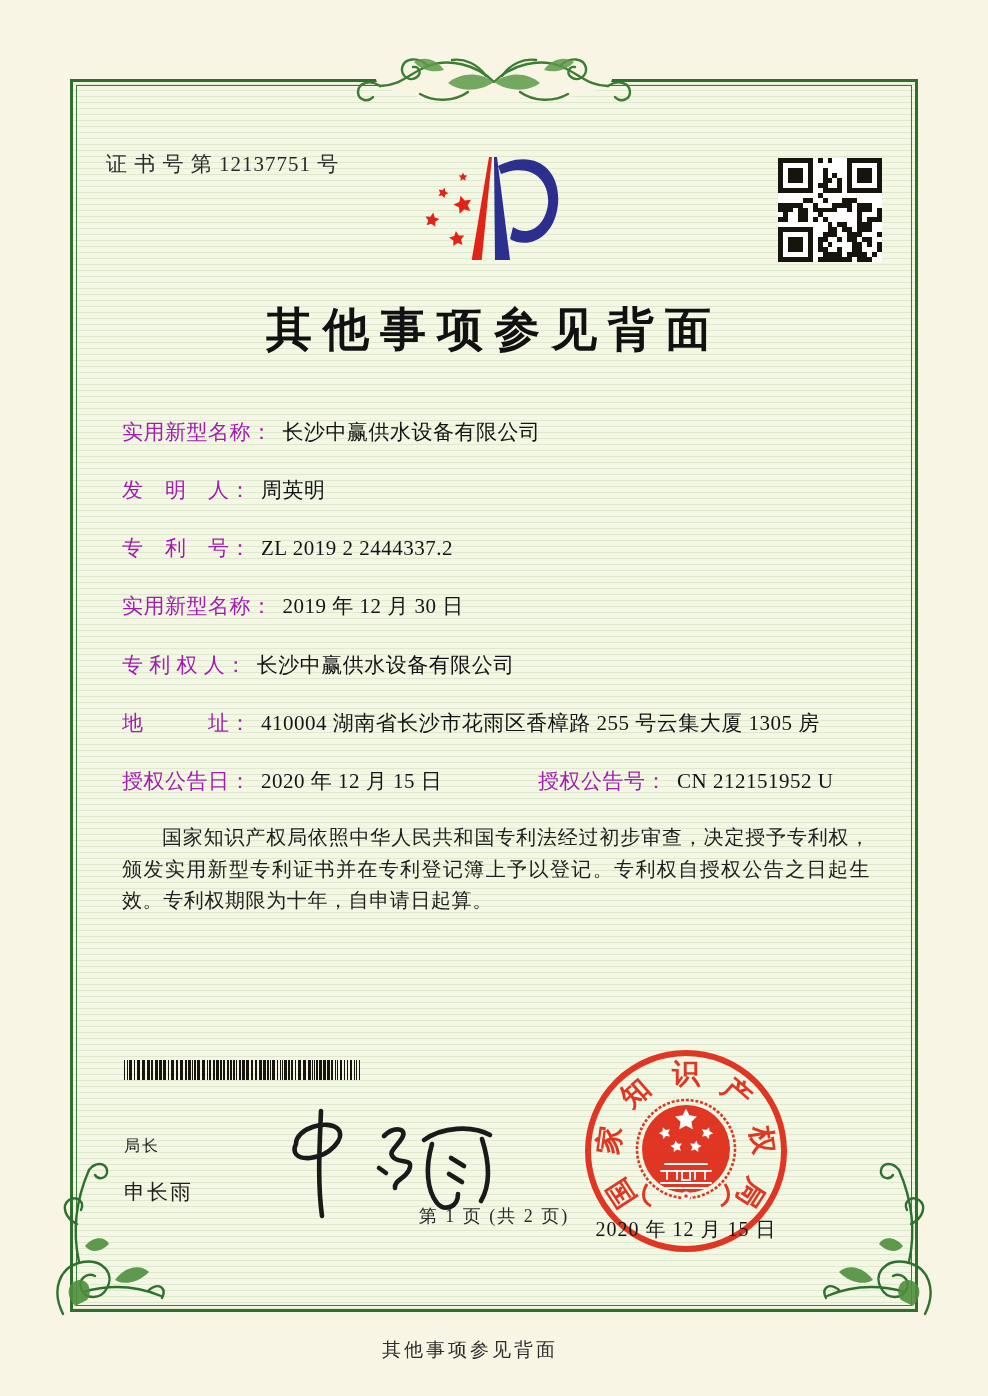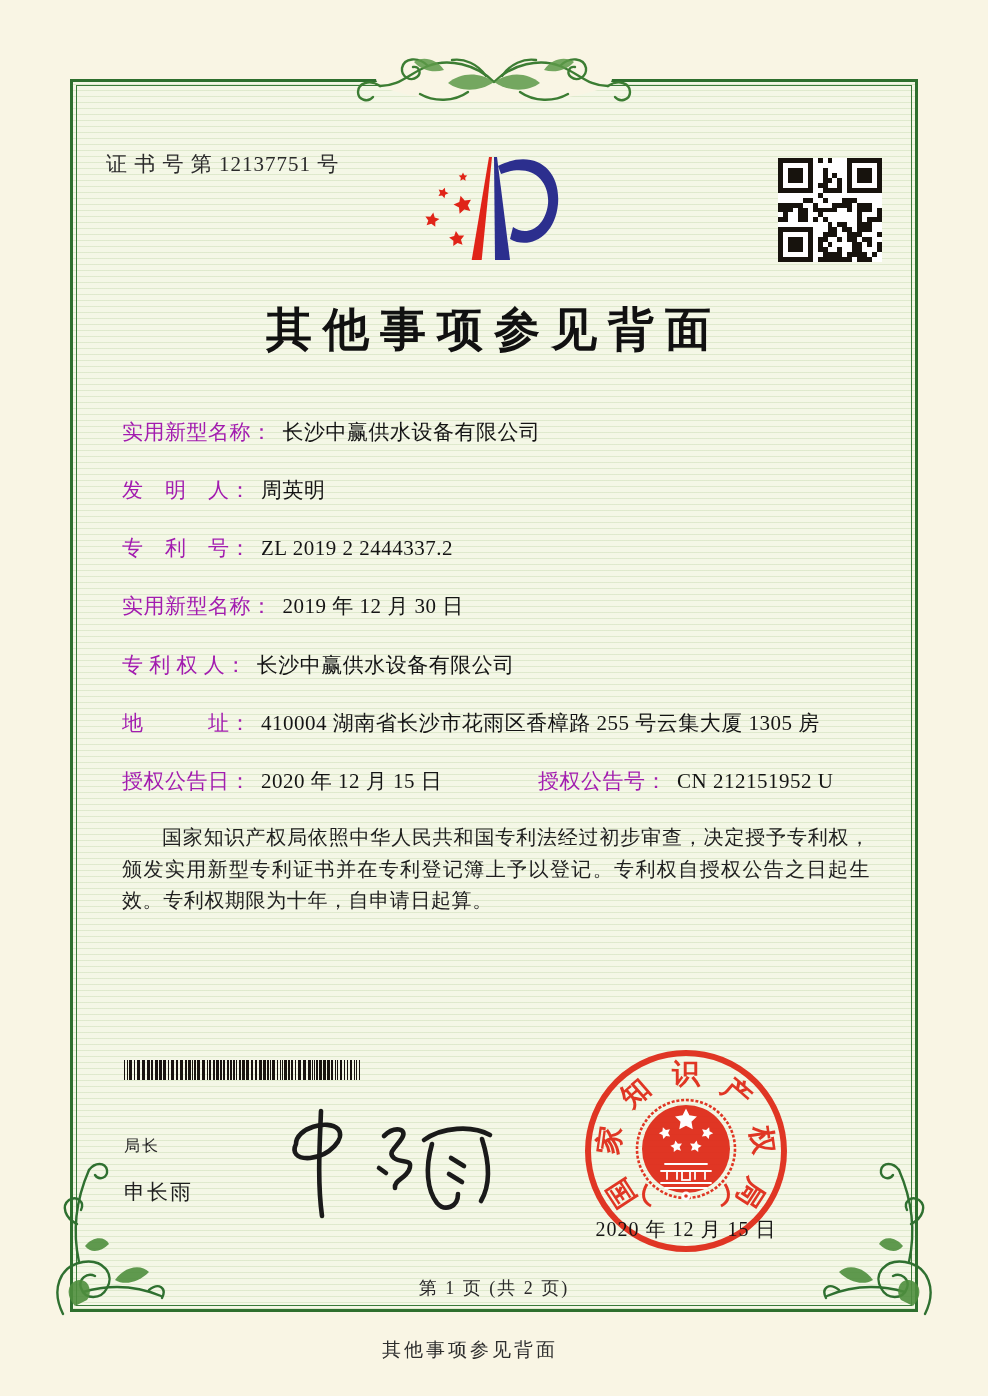--- a/index.html
+++ b/index.html
@@ -30,21 +30,21 @@
   .row{left:122px;width:760px;font-size:21px;letter-spacing:0.5px;white-space:nowrap;}
   .row .lbl{display:inline-block;min-width:112px;color:#a21caf;}
   .row .val{margin-left:10px;color:#141414;}
   .row .second{position:absolute;left:368px;top:0;margin-left:48px;}
   .paras{left:122px;top:822px;width:748px;font-size:20px;line-height:31.5px;letter-spacing:0.6px;text-align:justify;color:#202020;font-family:Liberation Serif, serif;}
   .paras p{margin:0;text-indent:2em;}
   .barcode{left:124px;top:1060px;width:242px;height:20px;}
   .signer-title{left:124px;top:1136px;font-size:16px;letter-spacing:2px;}
   .signer-name{left:124px;top:1178px;font-size:21px;letter-spacing:2px;}
   .seal-date{left:576px;top:1216px;width:220px;text-align:center;font-size:20px;letter-spacing:1px;color:#151515;z-index:6;}
-  .page-info{left:70px;top:1276px;width:848px;text-align:center;font-size:18px;letter-spacing:2px;color:#2a2a2a;}
+  .page-info{left:70px;top:1204px;width:848px;text-align:center;font-size:18px;letter-spacing:2px;color:#2a2a2a;}
   .back-note{left:0;top:1337px;width:940px;text-align:center;font-size:19px;letter-spacing:3px;color:#2e2e2e;}
   svg{display:block;}
   .seal-wrap{left:581px;top:1046px;z-index:5;opacity:0.95;}
   .sig-wrap{left:266px;top:1106px;z-index:2;}
 </style>
 </head>
 <body>
 
 <div class="abs frame">
   <div class="frame-inner"></div>

